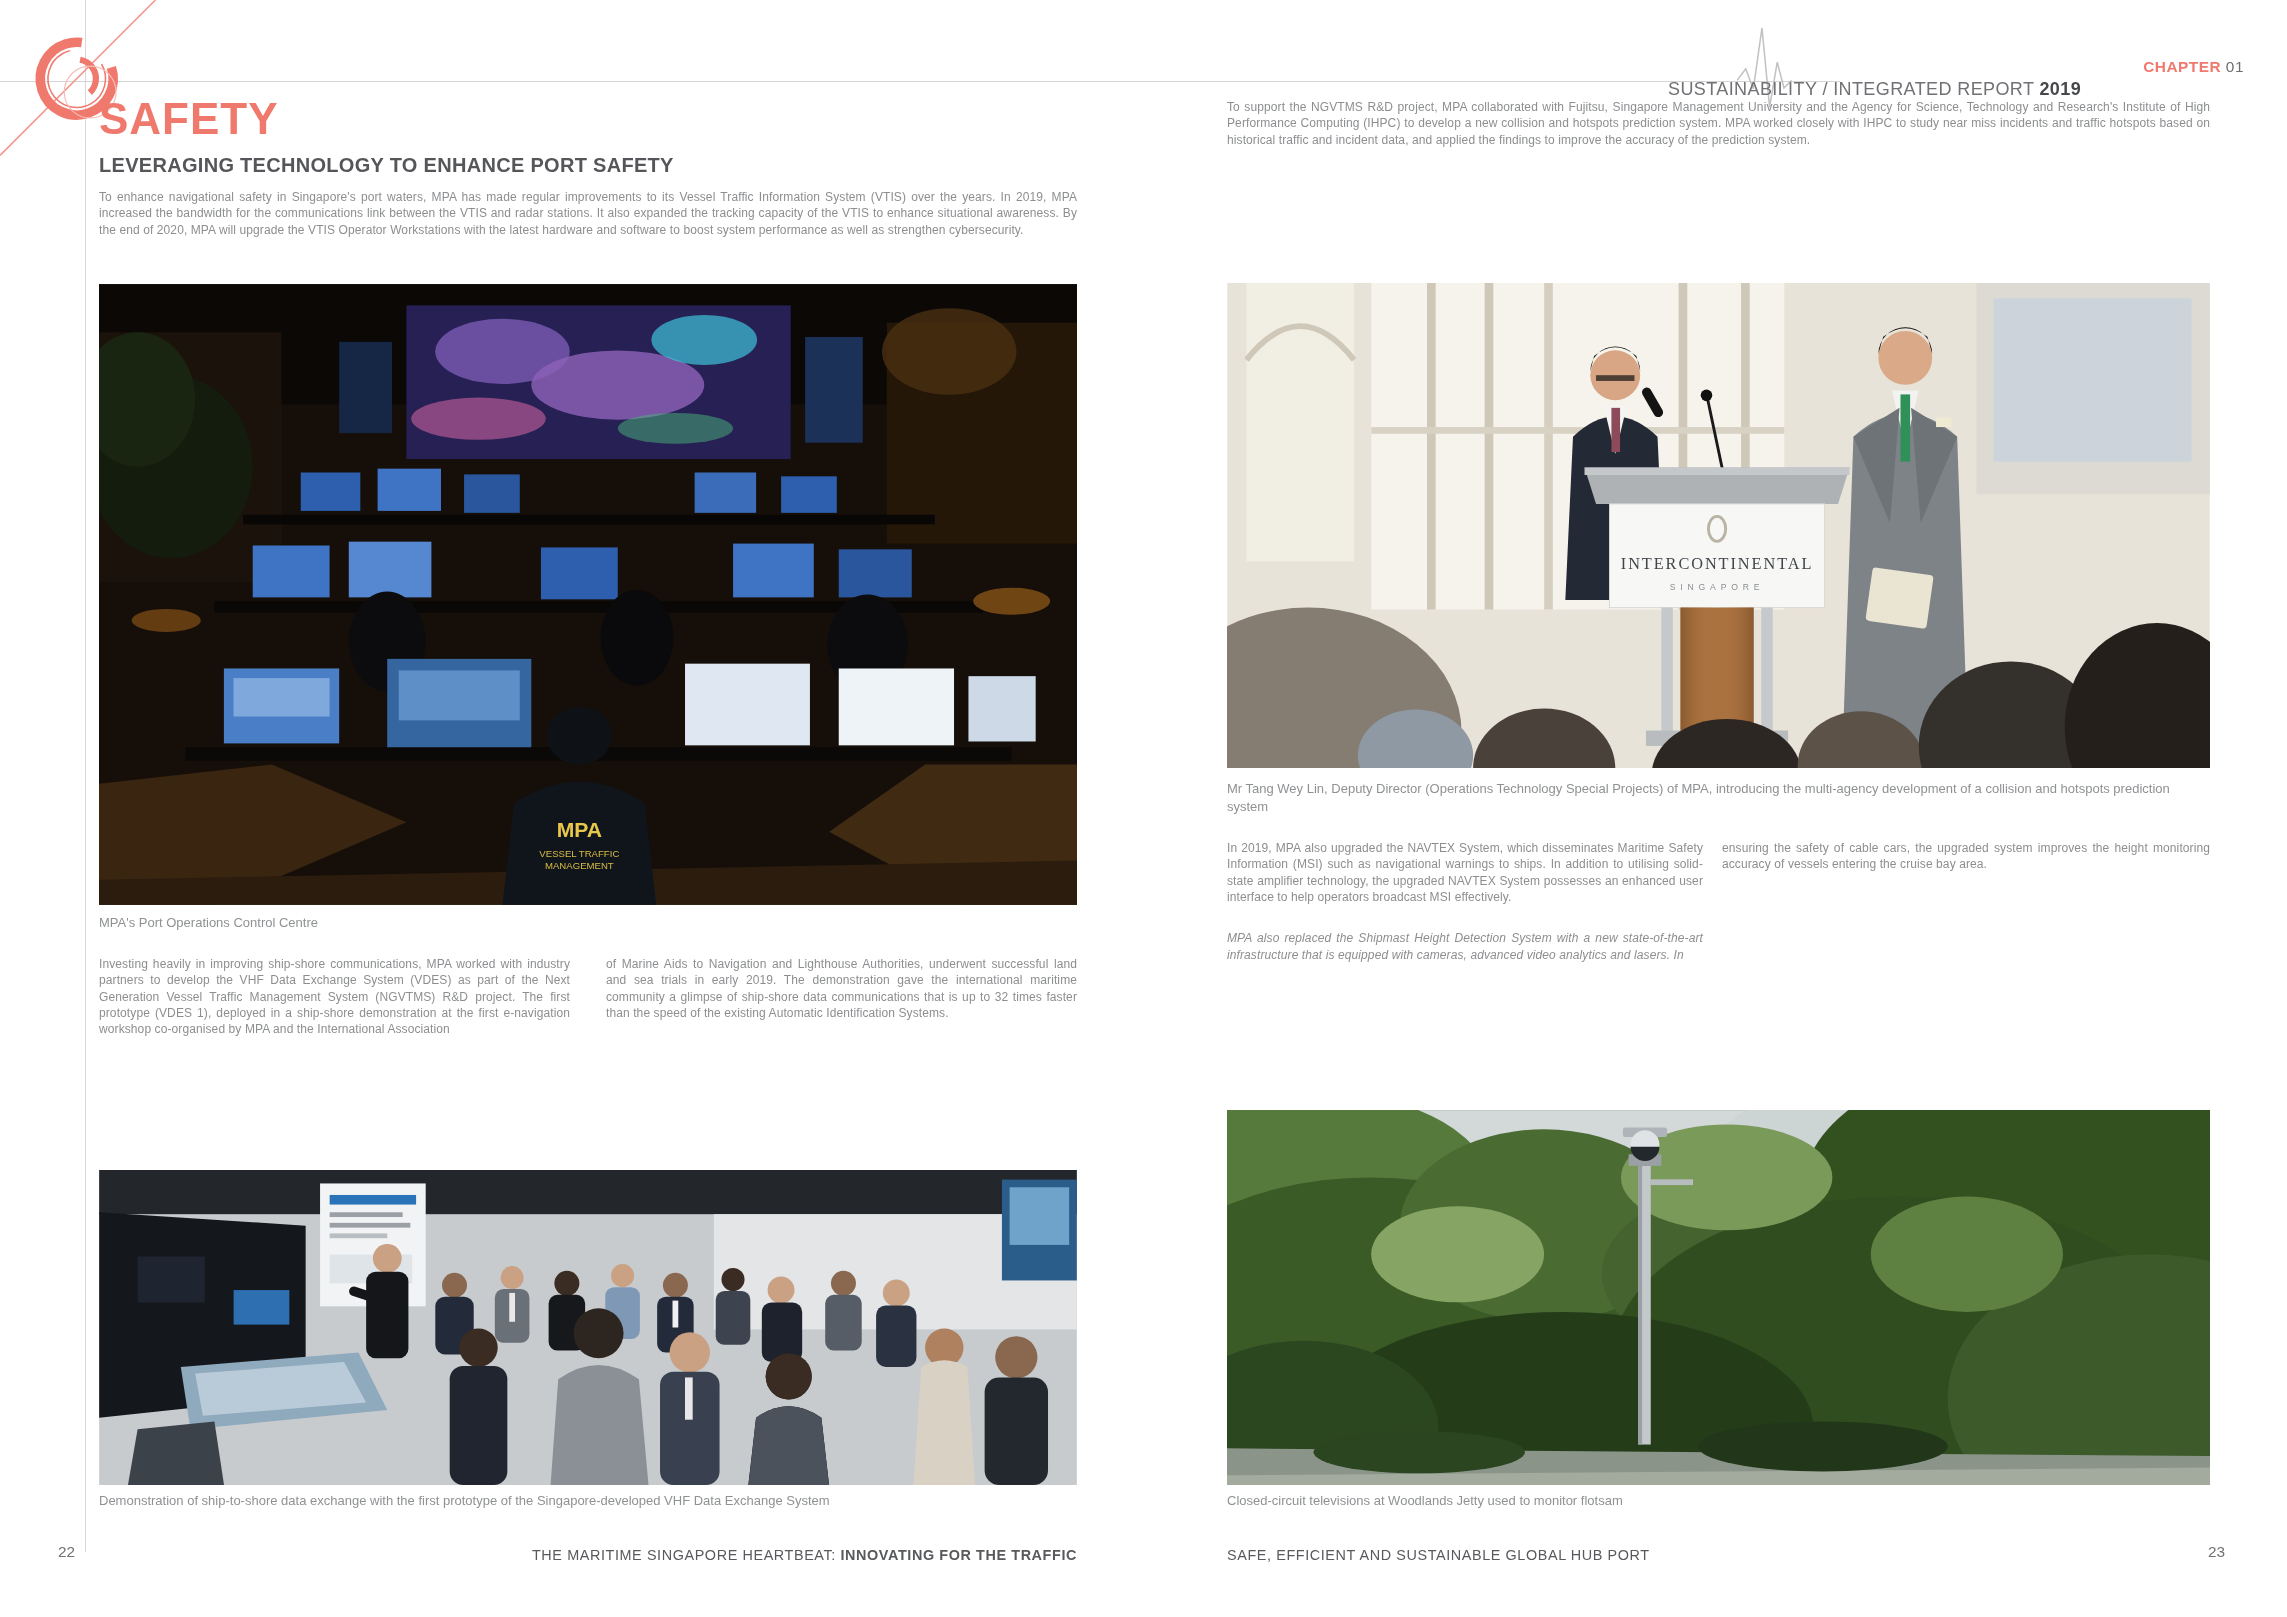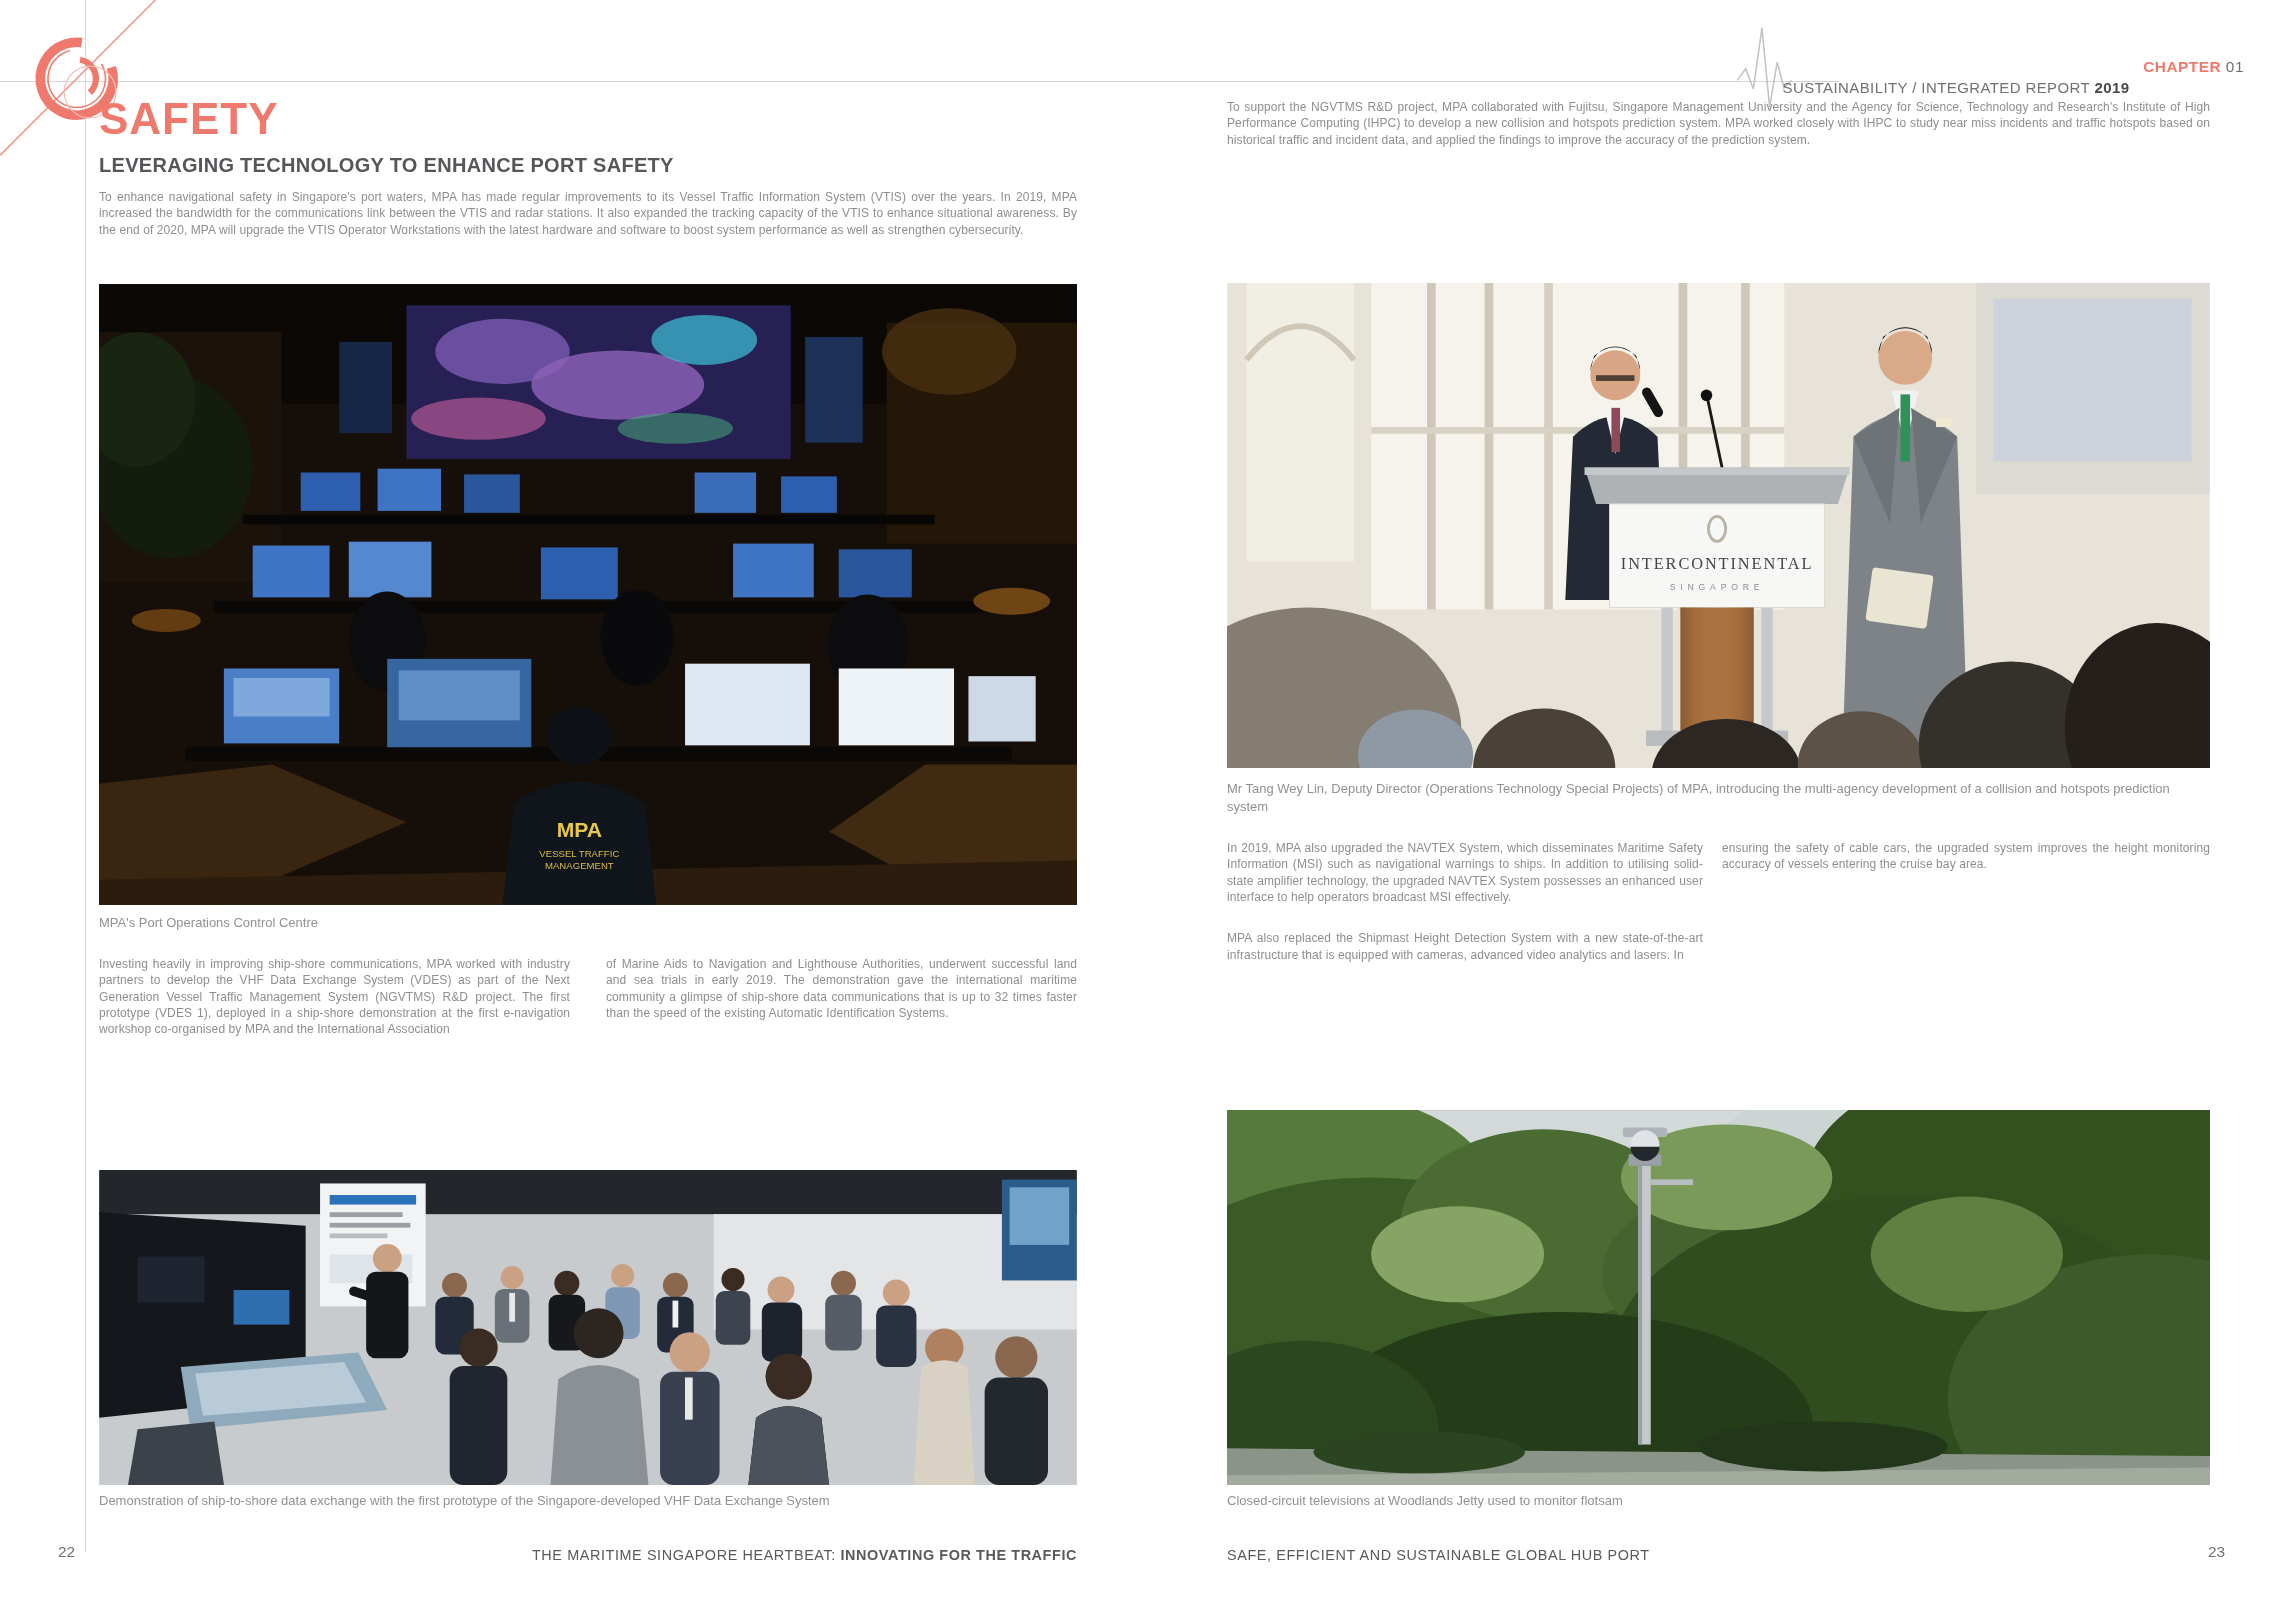--- a/index.html
+++ b/index.html
@@ -6,21 +6,21 @@
   body{width:2287px;height:1618px;position:relative;font-family:"Liberation Sans",sans-serif;overflow:hidden;}
   .abs{position:absolute;}
   .hline{background:#d4d4d4;height:1px;}
   .vline{background:#d8d8d8;width:1px;}
   .para{color:#8d8e90;font-size:12px;line-height:1.36;text-align:justify;letter-spacing:0.1px;}
   .caption{color:#8f9193;font-size:13px;line-height:1.35;}
   .title{color:#f0796e;font-size:44px;font-weight:bold;letter-spacing:1px;}
   .subtitle{color:#55565a;font-size:20px;font-weight:bold;letter-spacing:0.3px;}
   .hdr1{color:#6d6e70;font-size:15.4px;letter-spacing:0.5px;text-align:right;margin-top:29px;}
   .hdr1 .chap{color:#f0796e;font-weight:bold;}
-  .hdr2{color:#707174;font-size:15px;letter-spacing:0.4px;text-align:center;margin-top:2.9px;}
+  .hdr2{color:#707174;font-size:18px;letter-spacing:0.4px;text-align:left;margin-top:2.9px;}
   .hdr2 b{color:#47484b;}
   .footer{color:#58595c;font-size:14.4px;letter-spacing:0.6px;}
   .pagenum{color:#707174;font-size:15.4px;}
   .photo{display:block;}
 </style>
 </head>
 <body>
 
 <div class="abs vline" style="left:85px;top:0;height:1552px;"></div>
 <div class="abs hline" style="left:0;top:81px;width:1840px;"></div>
@@ -239,21 +239,21 @@
   <ellipse cx="330" cy="505" rx="74" ry="62" fill="#4a423a"></ellipse>
   <ellipse cx="520" cy="512" rx="78" ry="58" fill="#2c2722"></ellipse>
   <ellipse cx="660" cy="502" rx="66" ry="56" fill="#5d5248"></ellipse>
   <ellipse cx="816" cy="482" rx="96" ry="88" fill="#34302b"></ellipse>
   <ellipse cx="968" cy="462" rx="96" ry="108" fill="#241f1b"></ellipse>
 </svg>
 <div class="abs caption" style="left:1227px;top:780px;width:983px;">Mr Tang Wey Lin, Deputy Director (Operations Technology Special Projects) of MPA, introducing the multi-agency development of a collision and hotspots prediction system</div>
 
 <div class="abs para" style="left:1227px;top:840px;width:476px;">
   <div>In 2019, MPA also upgraded the NAVTEX System, which disseminates Maritime Safety Information (MSI) such as navigational warnings to ships. In addition to utilising solid-state amplifier technology, the upgraded NAVTEX System possesses an enhanced user interface to help operators broadcast MSI effectively.</div>
-  <div style="margin-top:25px;">MPA also replaced the Shipmast Height Detection System with a new state-of-the-art infrastructure that is equipped with cameras, advanced video analytics and lasers. In</div>
+  <div style="margin-top:25px;font-style:italic;">MPA also replaced the Shipmast Height Detection System with a new state-of-the-art infrastructure that is equipped with cameras, advanced video analytics and lasers. In</div>
 </div>
 <div class="abs para" style="left:1722px;top:840px;width:488px;">
   <div>ensuring the safety of cable cars, the upgraded system improves the height monitoring accuracy of vessels entering the cruise bay area.</div>
 </div>
 
 <svg class="abs photo" style="left:1227px;top:1110px;" width="983" height="375" viewBox="0 0 1023 390">
   <rect width="1023" height="390" fill="#41602f"></rect>
   <rect width="1023" height="150" fill="#d3d8d9"></rect>
   <ellipse cx="630" cy="40" rx="120" ry="60" fill="#cdd4d4"></ellipse>
 

